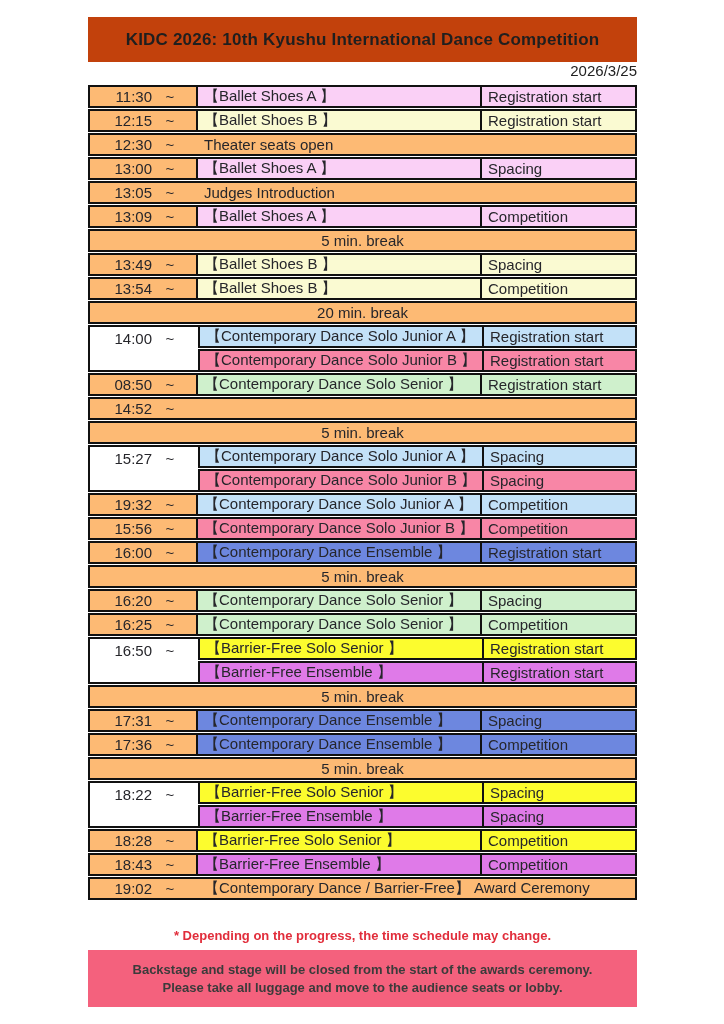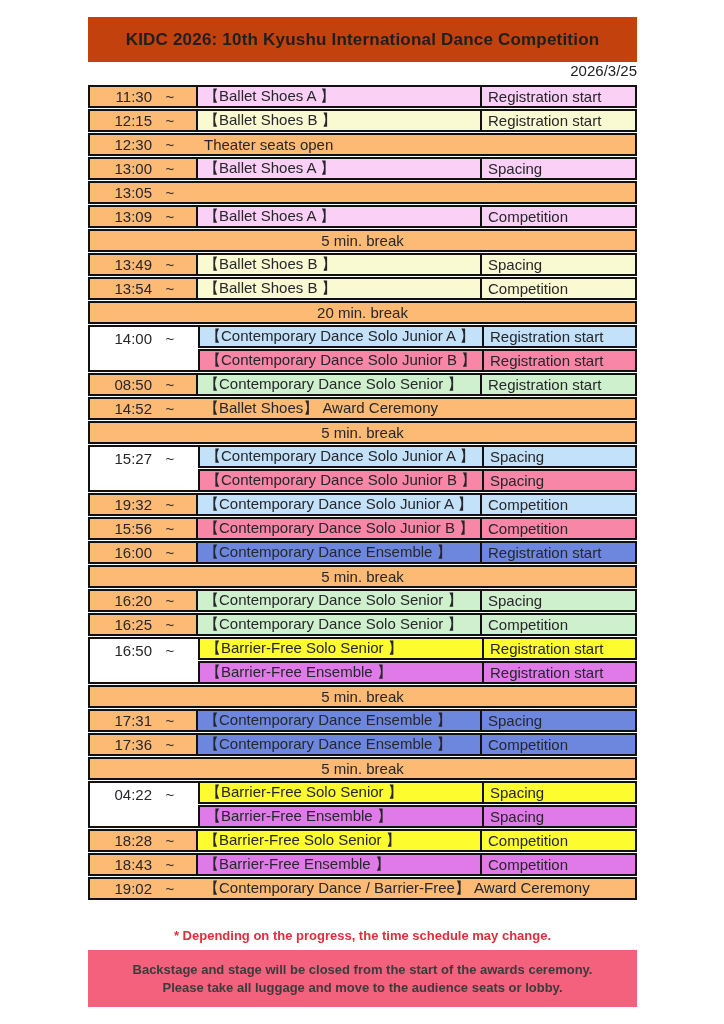--- a/index.html
+++ b/index.html
@@ -100,20 +100,21 @@
           <div class="tilde">~</div>
         </div>
         <div class="ecell" style="background: rgb(250, 208, 246);">【Ballet Shoes A 】</div>
         <div class="scell" style="background: rgb(250, 208, 246);">Spacing</div>
       </div>
       <div class="row">
         <div class="tcell">
           <div class="tval">13:05</div>
           <div class="tilde">~</div>
         </div>
+        <div class="icell">Judges Introduction</div>
       </div>
       <div class="row">
         <div class="tcell">
           <div class="tval">13:09</div>
           <div class="tilde">~</div>
         </div>
         <div class="ecell" style="background: rgb(250, 208, 246);">【Ballet Shoes A 】</div>
         <div class="scell" style="background: rgb(250, 208, 246);">Competition</div>
       </div>
       <div class="row">
@@ -160,21 +161,20 @@
           <div class="tilde">~</div>
         </div>
         <div class="ecell" style="background: rgb(207, 240, 204);">【Contemporary Dance Solo Senior 】</div>
         <div class="scell" style="background: rgb(207, 240, 204);">Registration start</div>
       </div>
       <div class="row">
         <div class="tcell">
           <div class="tval">14:52</div>
           <div class="tilde">~</div>
         </div>
-        <div class="icell">【Ballet Shoes】 Award Ceremony</div>
       </div>
       <div class="row">
         <div class="bcell">5 min. break</div>
       </div>
       <div class="rowgroup">
         <div class="gtime">
           <div class="tval">15:27</div>
           <div class="tilde">~</div>
         </div>
         <div class="gstack">
@@ -264,21 +264,21 @@
           <div class="tilde">~</div>
         </div>
         <div class="ecell" style="background: rgb(109, 135, 223);">【Contemporary Dance Ensemble 】</div>
         <div class="scell" style="background: rgb(109, 135, 223);">Competition</div>
       </div>
       <div class="row">
         <div class="bcell">5 min. break</div>
       </div>
       <div class="rowgroup">
         <div class="gtime">
-          <div class="tval">04:22</div>
+          <div class="tval">18:22</div>
           <div class="tilde">~</div>
         </div>
         <div class="gstack">
           <div class="subrow">
             <div class="ecell g" style="background: rgb(252, 252, 46);">【Barrier-Free Solo Senior 】</div>
             <div class="scell" style="background: rgb(252, 252, 46);">Spacing</div>
           </div>
           <div class="subrow">
             <div class="ecell g" style="background: rgb(223, 122, 232);">【Barrier-Free Ensemble 】</div>
             <div class="scell" style="background: rgb(223, 122, 232);">Spacing</div>

